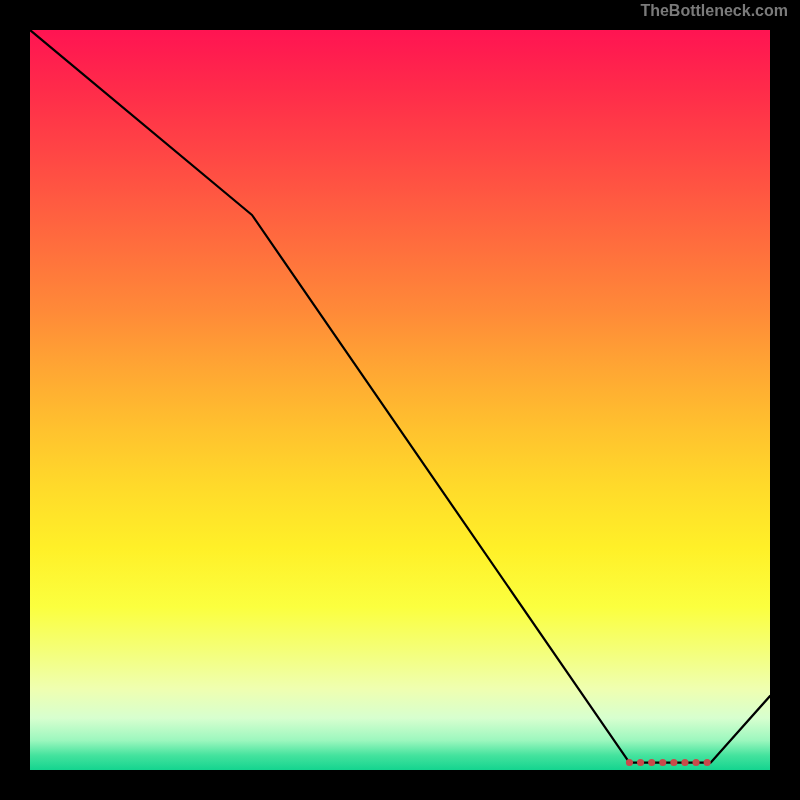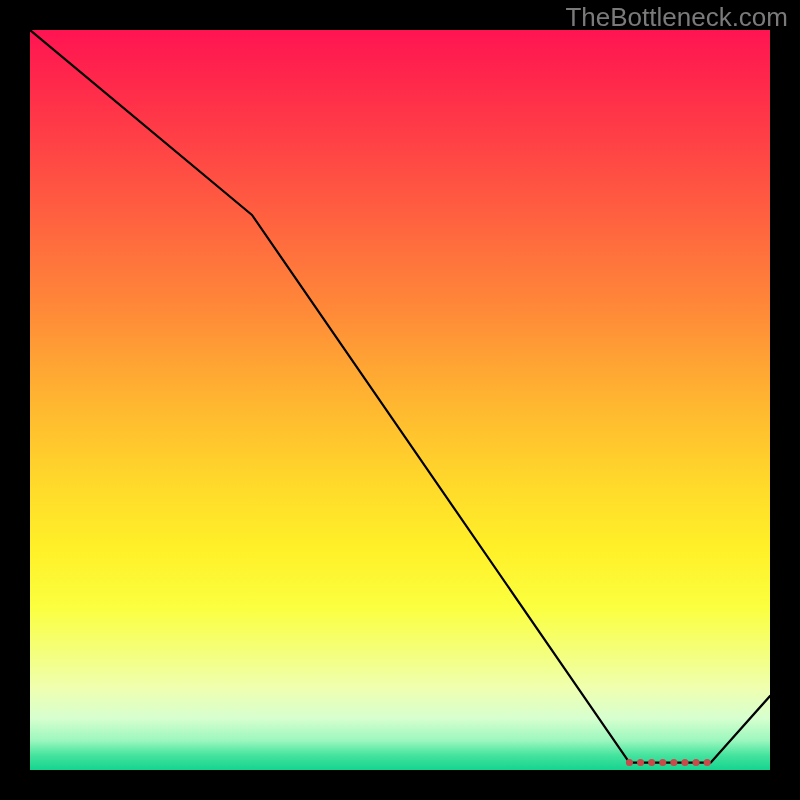--- a/index.html
+++ b/index.html
@@ -14,22 +14,22 @@
   .wrap {
     position: relative;
     width: 800px;
     height: 800px;
   }
   .attribution {
     position: absolute;
     top: 2px;
     right: 12px;
     color: #7a7a7a;
-    font-size: 26px;
-    font-weight: 400;
+    font-size: 16px;
+    font-weight: 700;
     letter-spacing: 0px;
   }
   .plot-area {
     position: absolute;
     left: 30px;
     top: 30px;
     width: 740px;
     height: 740px;
     overflow: hidden;
   }

